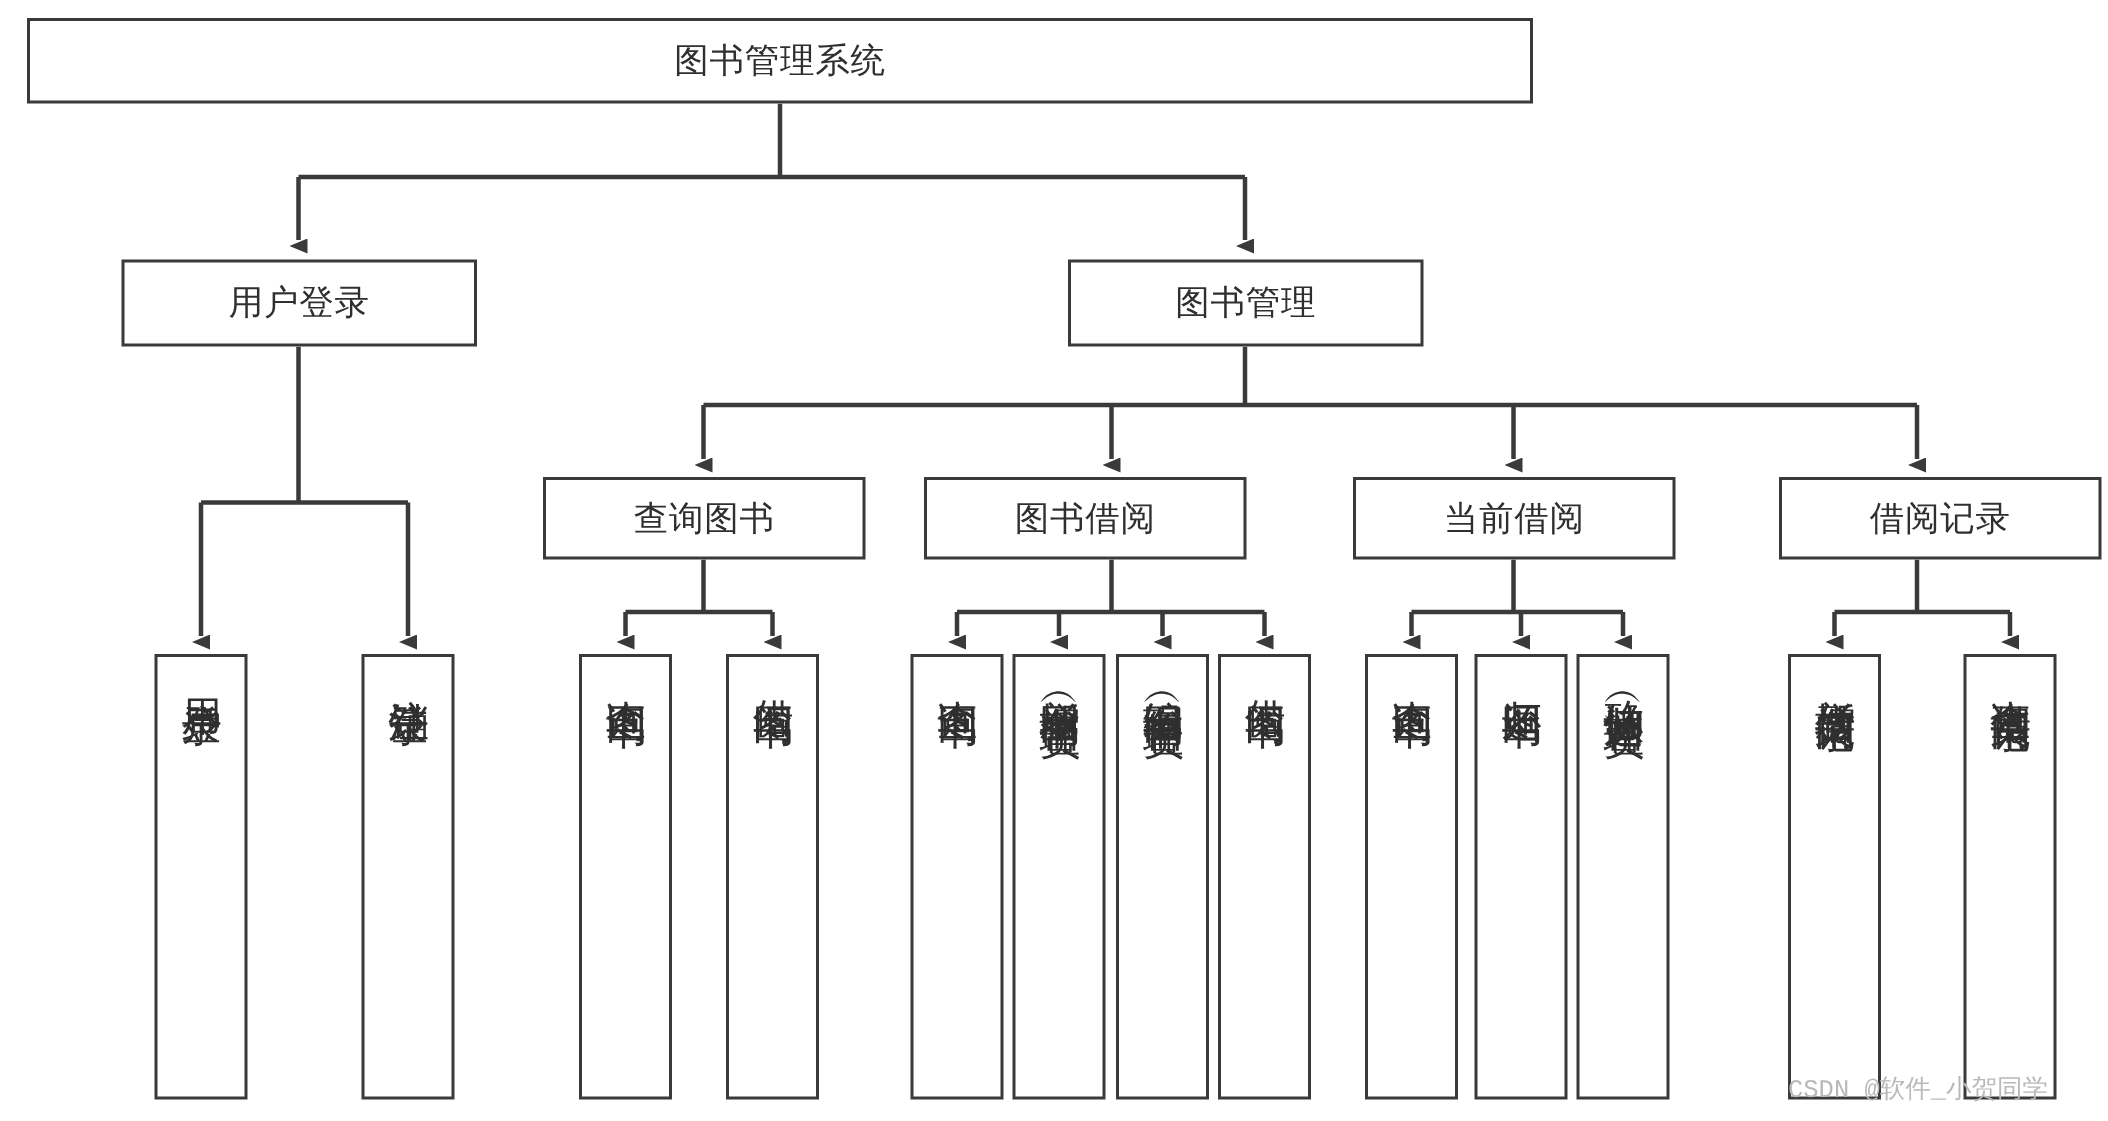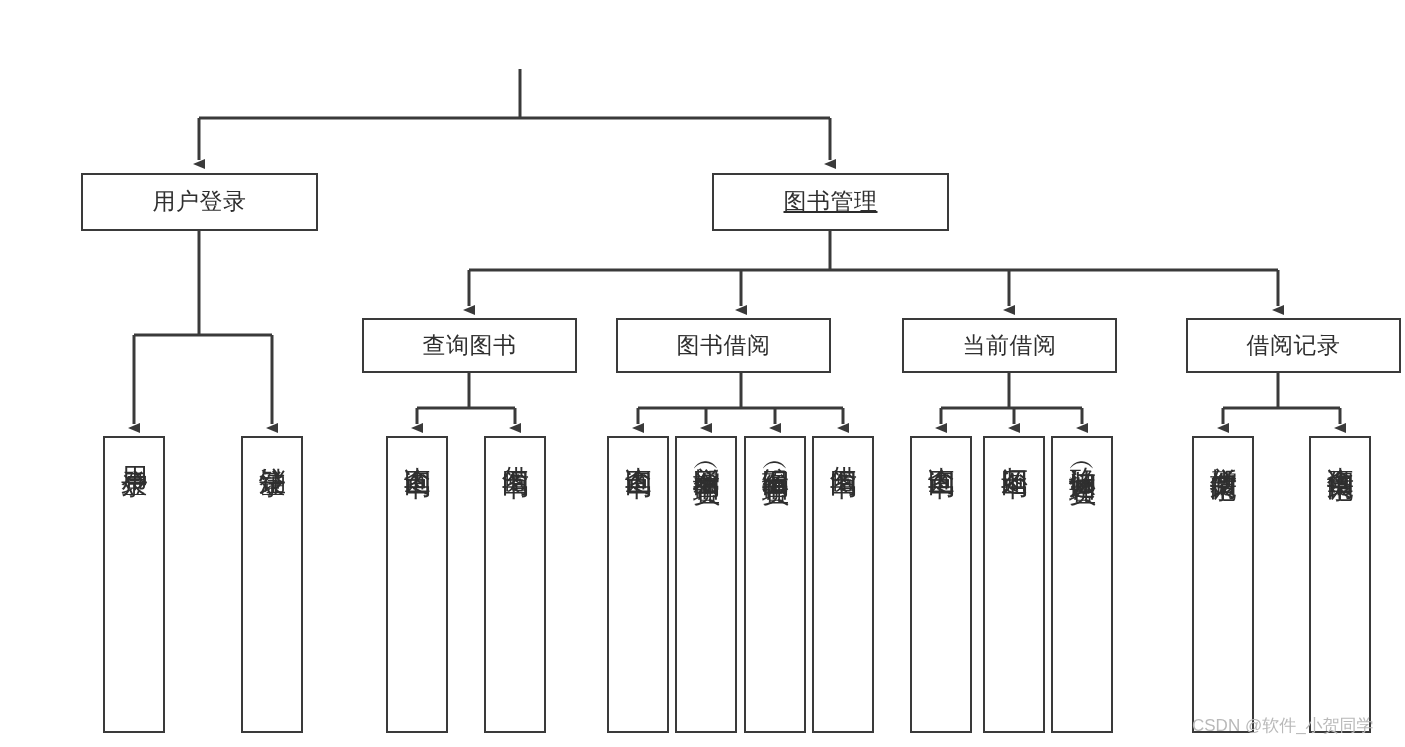--- a/index.html
+++ b/index.html
@@ -59,21 +59,21 @@
     line-height: 1.0;
     letter-spacing: 2px;
     white-space: nowrap;
   }
   #watermark {
     position: absolute;
     color: #b9b9b9;
     font-size: 17px;
     white-space: nowrap;
     z-index: 5;
-    font-family: Liberation Sans, sans-serif;
+    font-family: Liberation Mono, monospace;
   }
 </style>
 </head>
 <body>
 
 <div id="canvas">
 
   <svg id="wires" viewBox="0 0 1405 747" xmlns="http://www.w3.org/2000/svg">
     <defs>
       <marker id="arrow" markerWidth="10" markerHeight="12" refX="1" refY="6" orient="auto" markerUnits="userSpaceOnUse">
@@ -119,25 +119,28 @@
       <path d="M 1014 408 L 1014 424" marker-end="url(#arrow)"></path>
       <path d="M 1082 408 L 1082 424" marker-end="url(#arrow)"></path>
 
       <path d="M 1278 373 L 1278 408"></path>
       <path d="M 1223 408 L 1340 408"></path>
       <path d="M 1223 408 L 1223 424" marker-end="url(#arrow)"></path>
       <path d="M 1340 408 L 1340 424" marker-end="url(#arrow)"></path>
     </g>
   </svg>
 
+  <div class="node horizontal" style="left:18px; top:12px; width:1004px; height:57px;">
+    <span class="label">图书管理系统</span>
+  </div>
 
   <div class="node horizontal" style="left:81px; top:173px; width:237px; height:58px;">
     <span class="label">用户登录</span>
   </div>
-  <div class="node horizontal" style="left:712px; top:173px; width:237px; height:58px;text-decoration:underline;">
+  <div class="node horizontal" style="left:712px; top:173px; width:237px; height:58px;">
     <span class="label">图书管理</span>
   </div>
 
   <div class="node horizontal" style="left:362px; top:318px; width:215px; height:55px;">
     <span class="label">查询图书</span>
   </div>
   <div class="node horizontal" style="left:616px; top:318px; width:215px; height:55px;">
     <span class="label">图书借阅</span>
   </div>
   <div class="node horizontal" style="left:902px; top:318px; width:215px; height:55px;">

